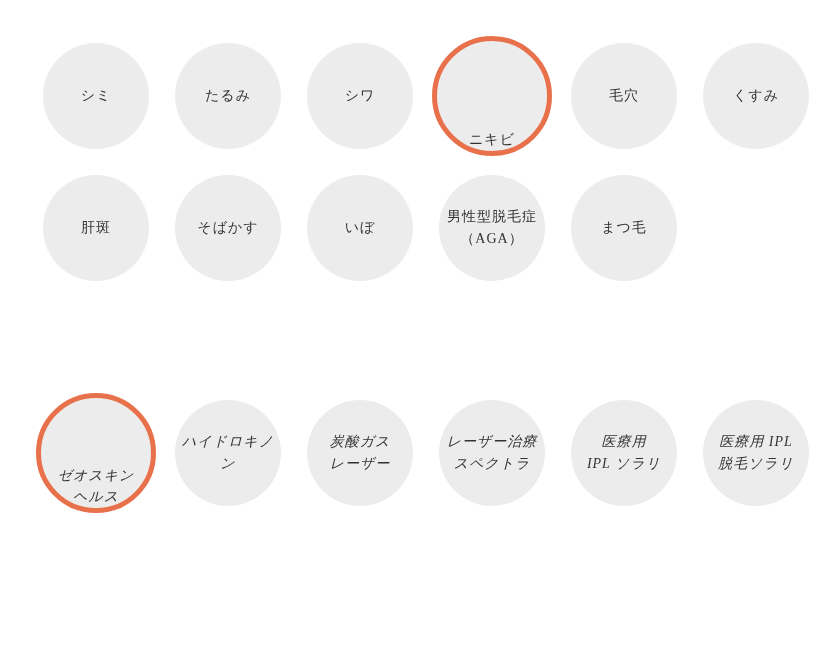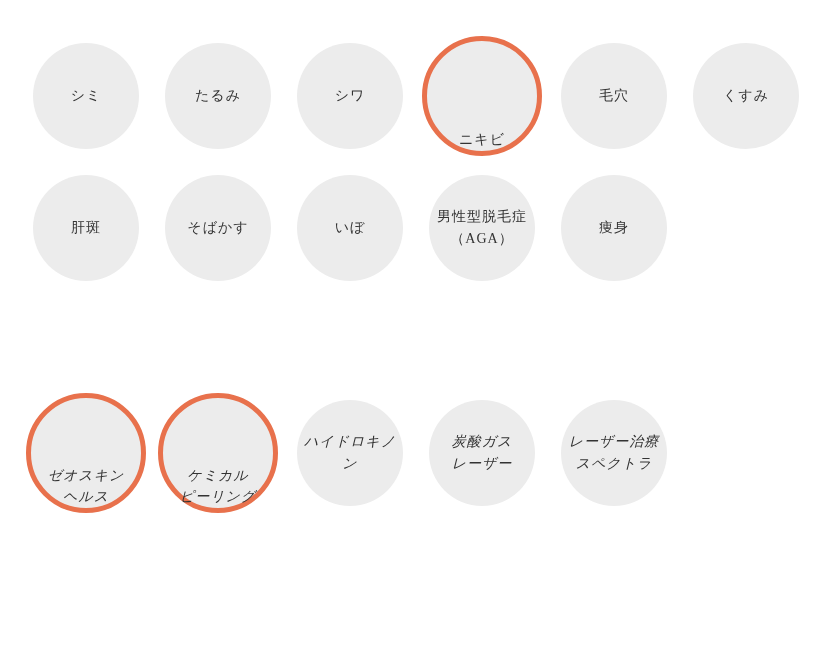--- a/index.html
+++ b/index.html
@@ -12,21 +12,21 @@
   html, body {
     width: 830px;
     height: 669px;
     background: var(--page-bg);
     font-family: "Liberation Serif", "DejaVu Serif", serif;
     overflow: hidden;
   }
   .page {
     width: 830px;
     height: 662px;
-    padding: 43px 0 0 33px;
+    padding: 43px 0 0 43px;
     box-sizing: border-box;
   }
   .circle-grid {
     display: grid;
     grid-template-columns: repeat(6, 106px);
     grid-auto-rows: 106px;
     column-gap: 26px;
     row-gap: 26px;
   }
   .grid-treatments {
@@ -120,50 +120,56 @@
       </div>
     </div>
     <div class="cell">
       <div class="circle">
         <span class="label">男性型脱毛症
 （AGA）</span>
       </div>
     </div>
     <div class="cell">
       <div class="circle">
-        <span class="label">痩身</span>
+        <span class="label">まつ毛</span>
       </div>
     </div>
   </div>
 
   <div class="circle-grid grid-treatments">
     <div class="cell">
       <div class="circle selected">
         <span class="label">ゼオスキン
 ヘルス</span>
-      </div>
-    </div>
-    <div class="cell">
-      <div class="circle selected">
-        <span class="label">ケミカル
-ピーリング</span>
       </div>
     </div>
     <div class="cell">
       <div class="circle">
         <span class="label">ハイドロキノン</span>
       </div>
     </div>
     <div class="cell">
       <div class="circle">
         <span class="label">炭酸ガス
 レーザー</span>
       </div>
     </div>
     <div class="cell">
       <div class="circle">
         <span class="label">レーザー治療
 スペクトラ</span>
       </div>
     </div>
+    <div class="cell">
+      <div class="circle">
+        <span class="label">医療用
+IPL ソラリ</span>
+      </div>
+    </div>
+    <div class="cell">
+      <div class="circle">
+        <span class="label">医療用 IPL
+脱毛ソラリ</span>
+      </div>
+    </div>
   </div>
 
 </div>
 
 </body></html>

